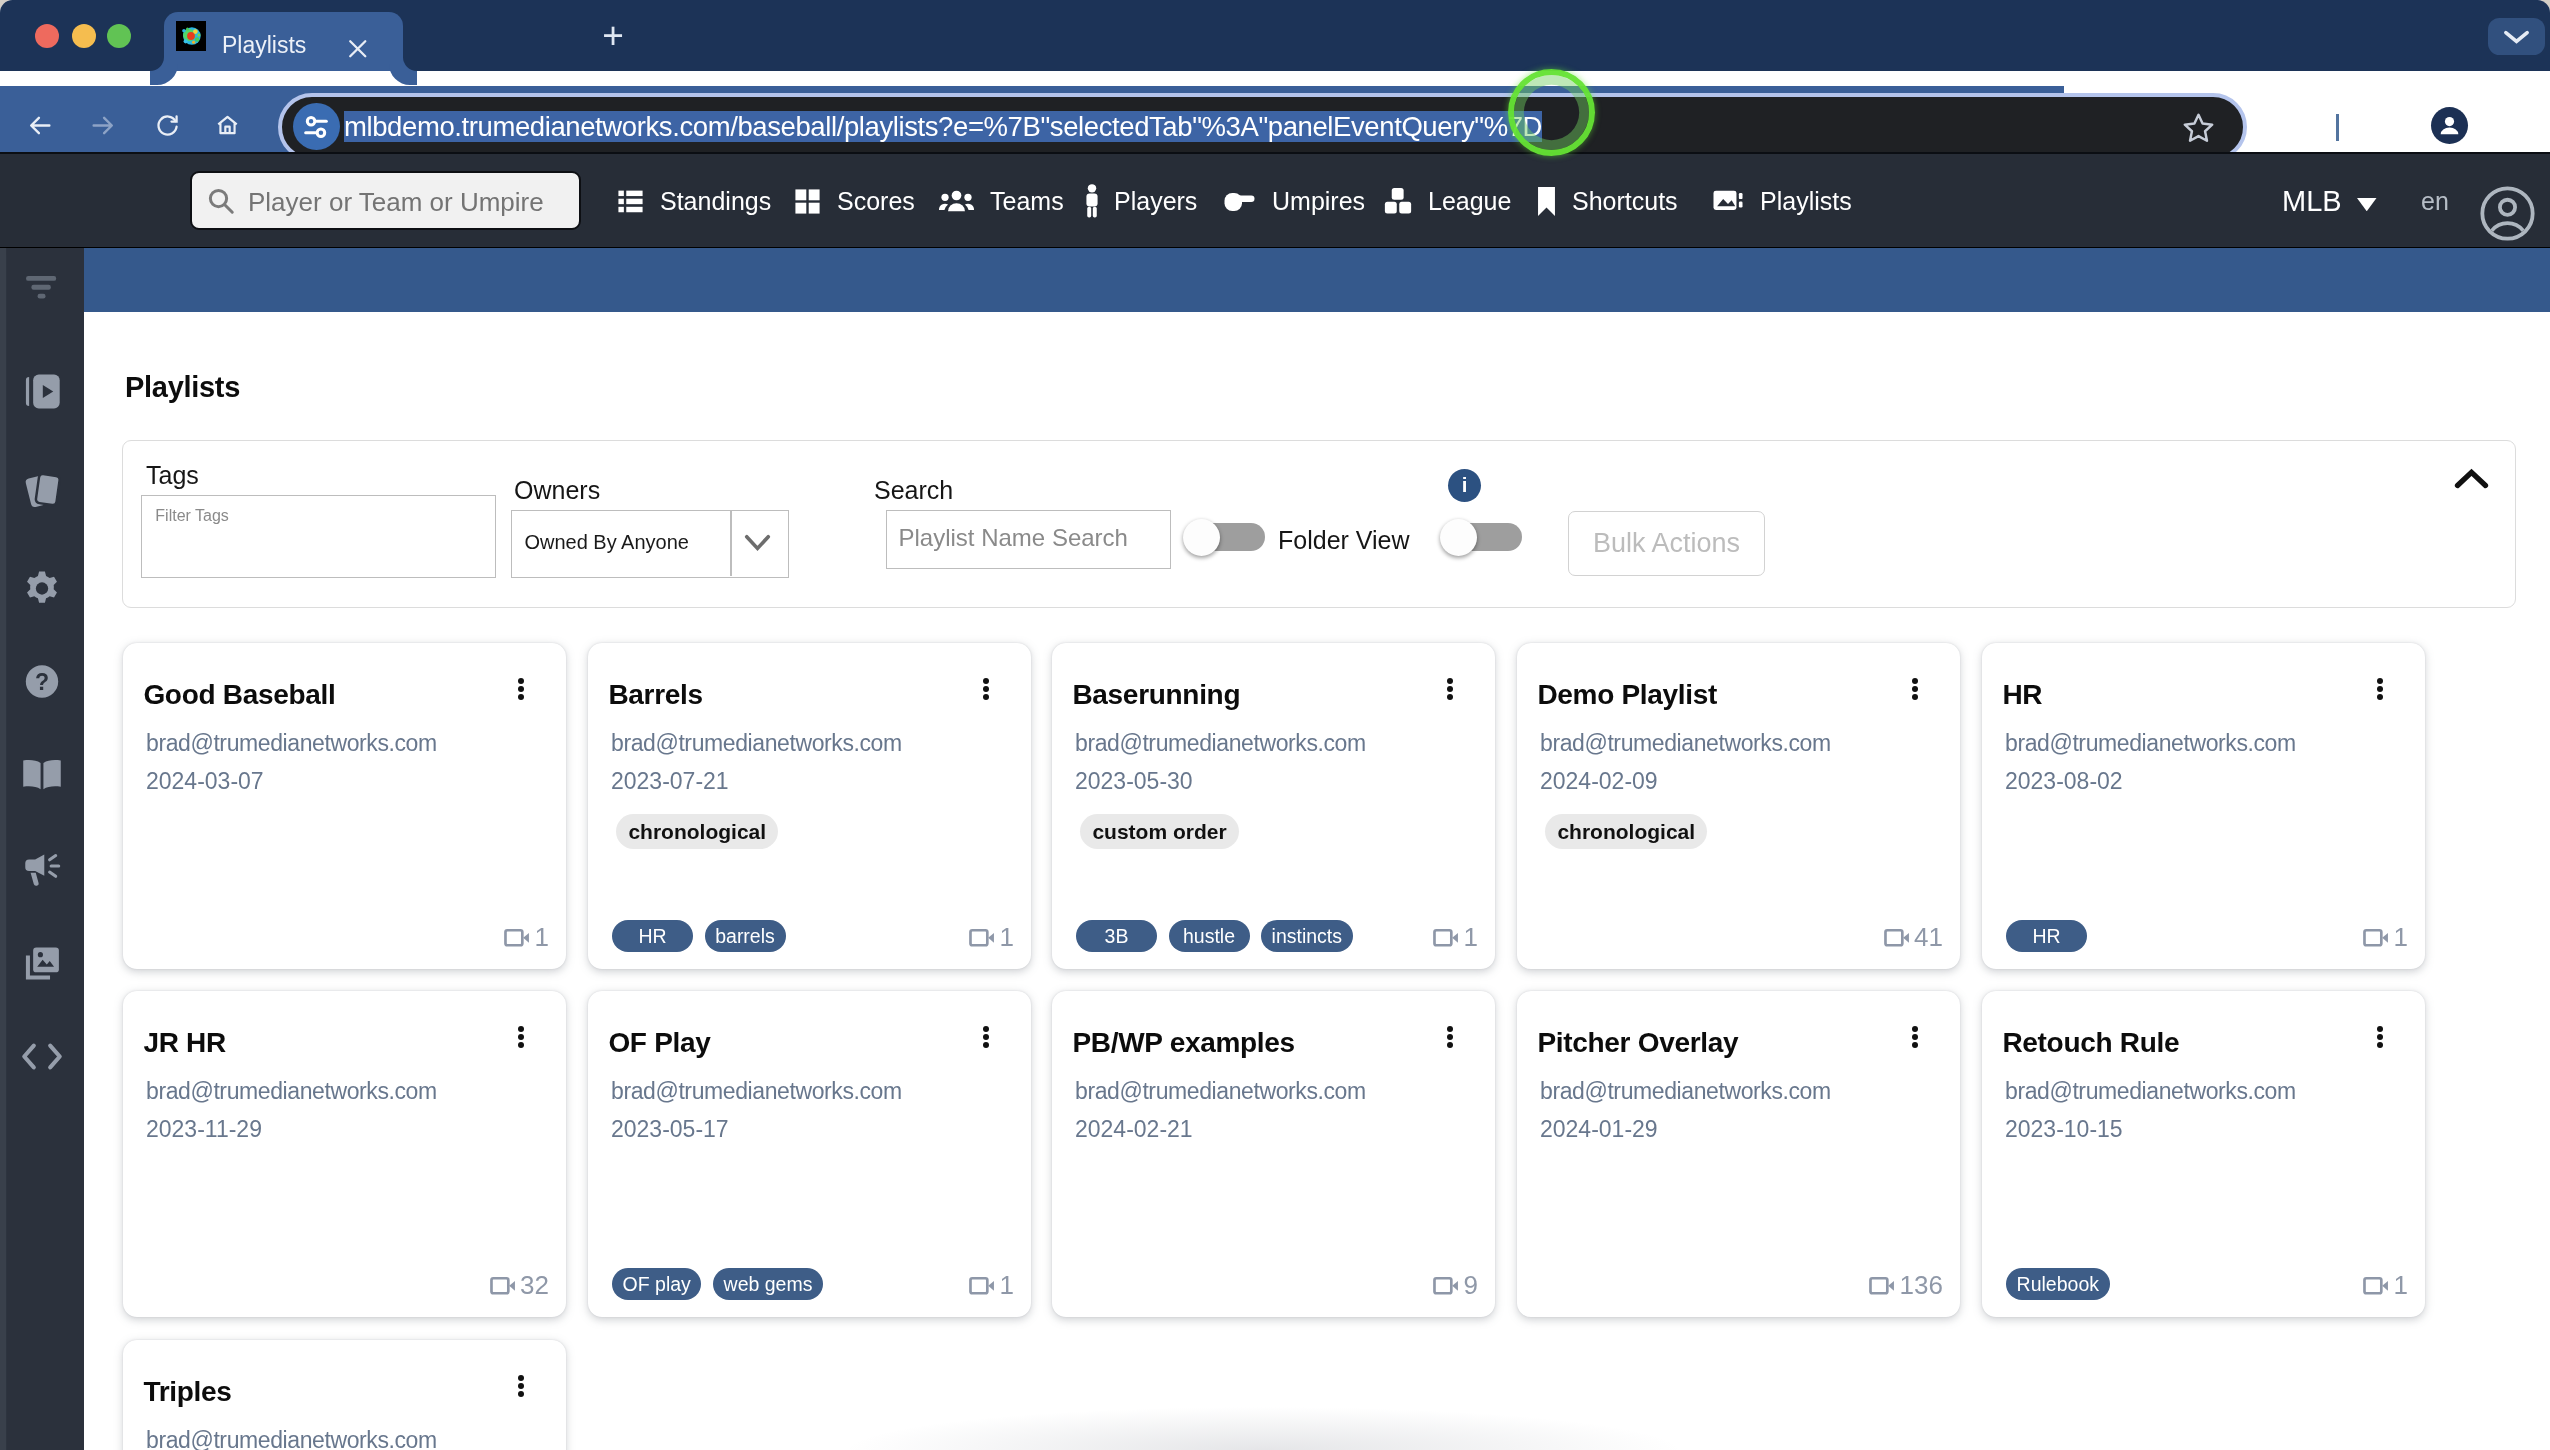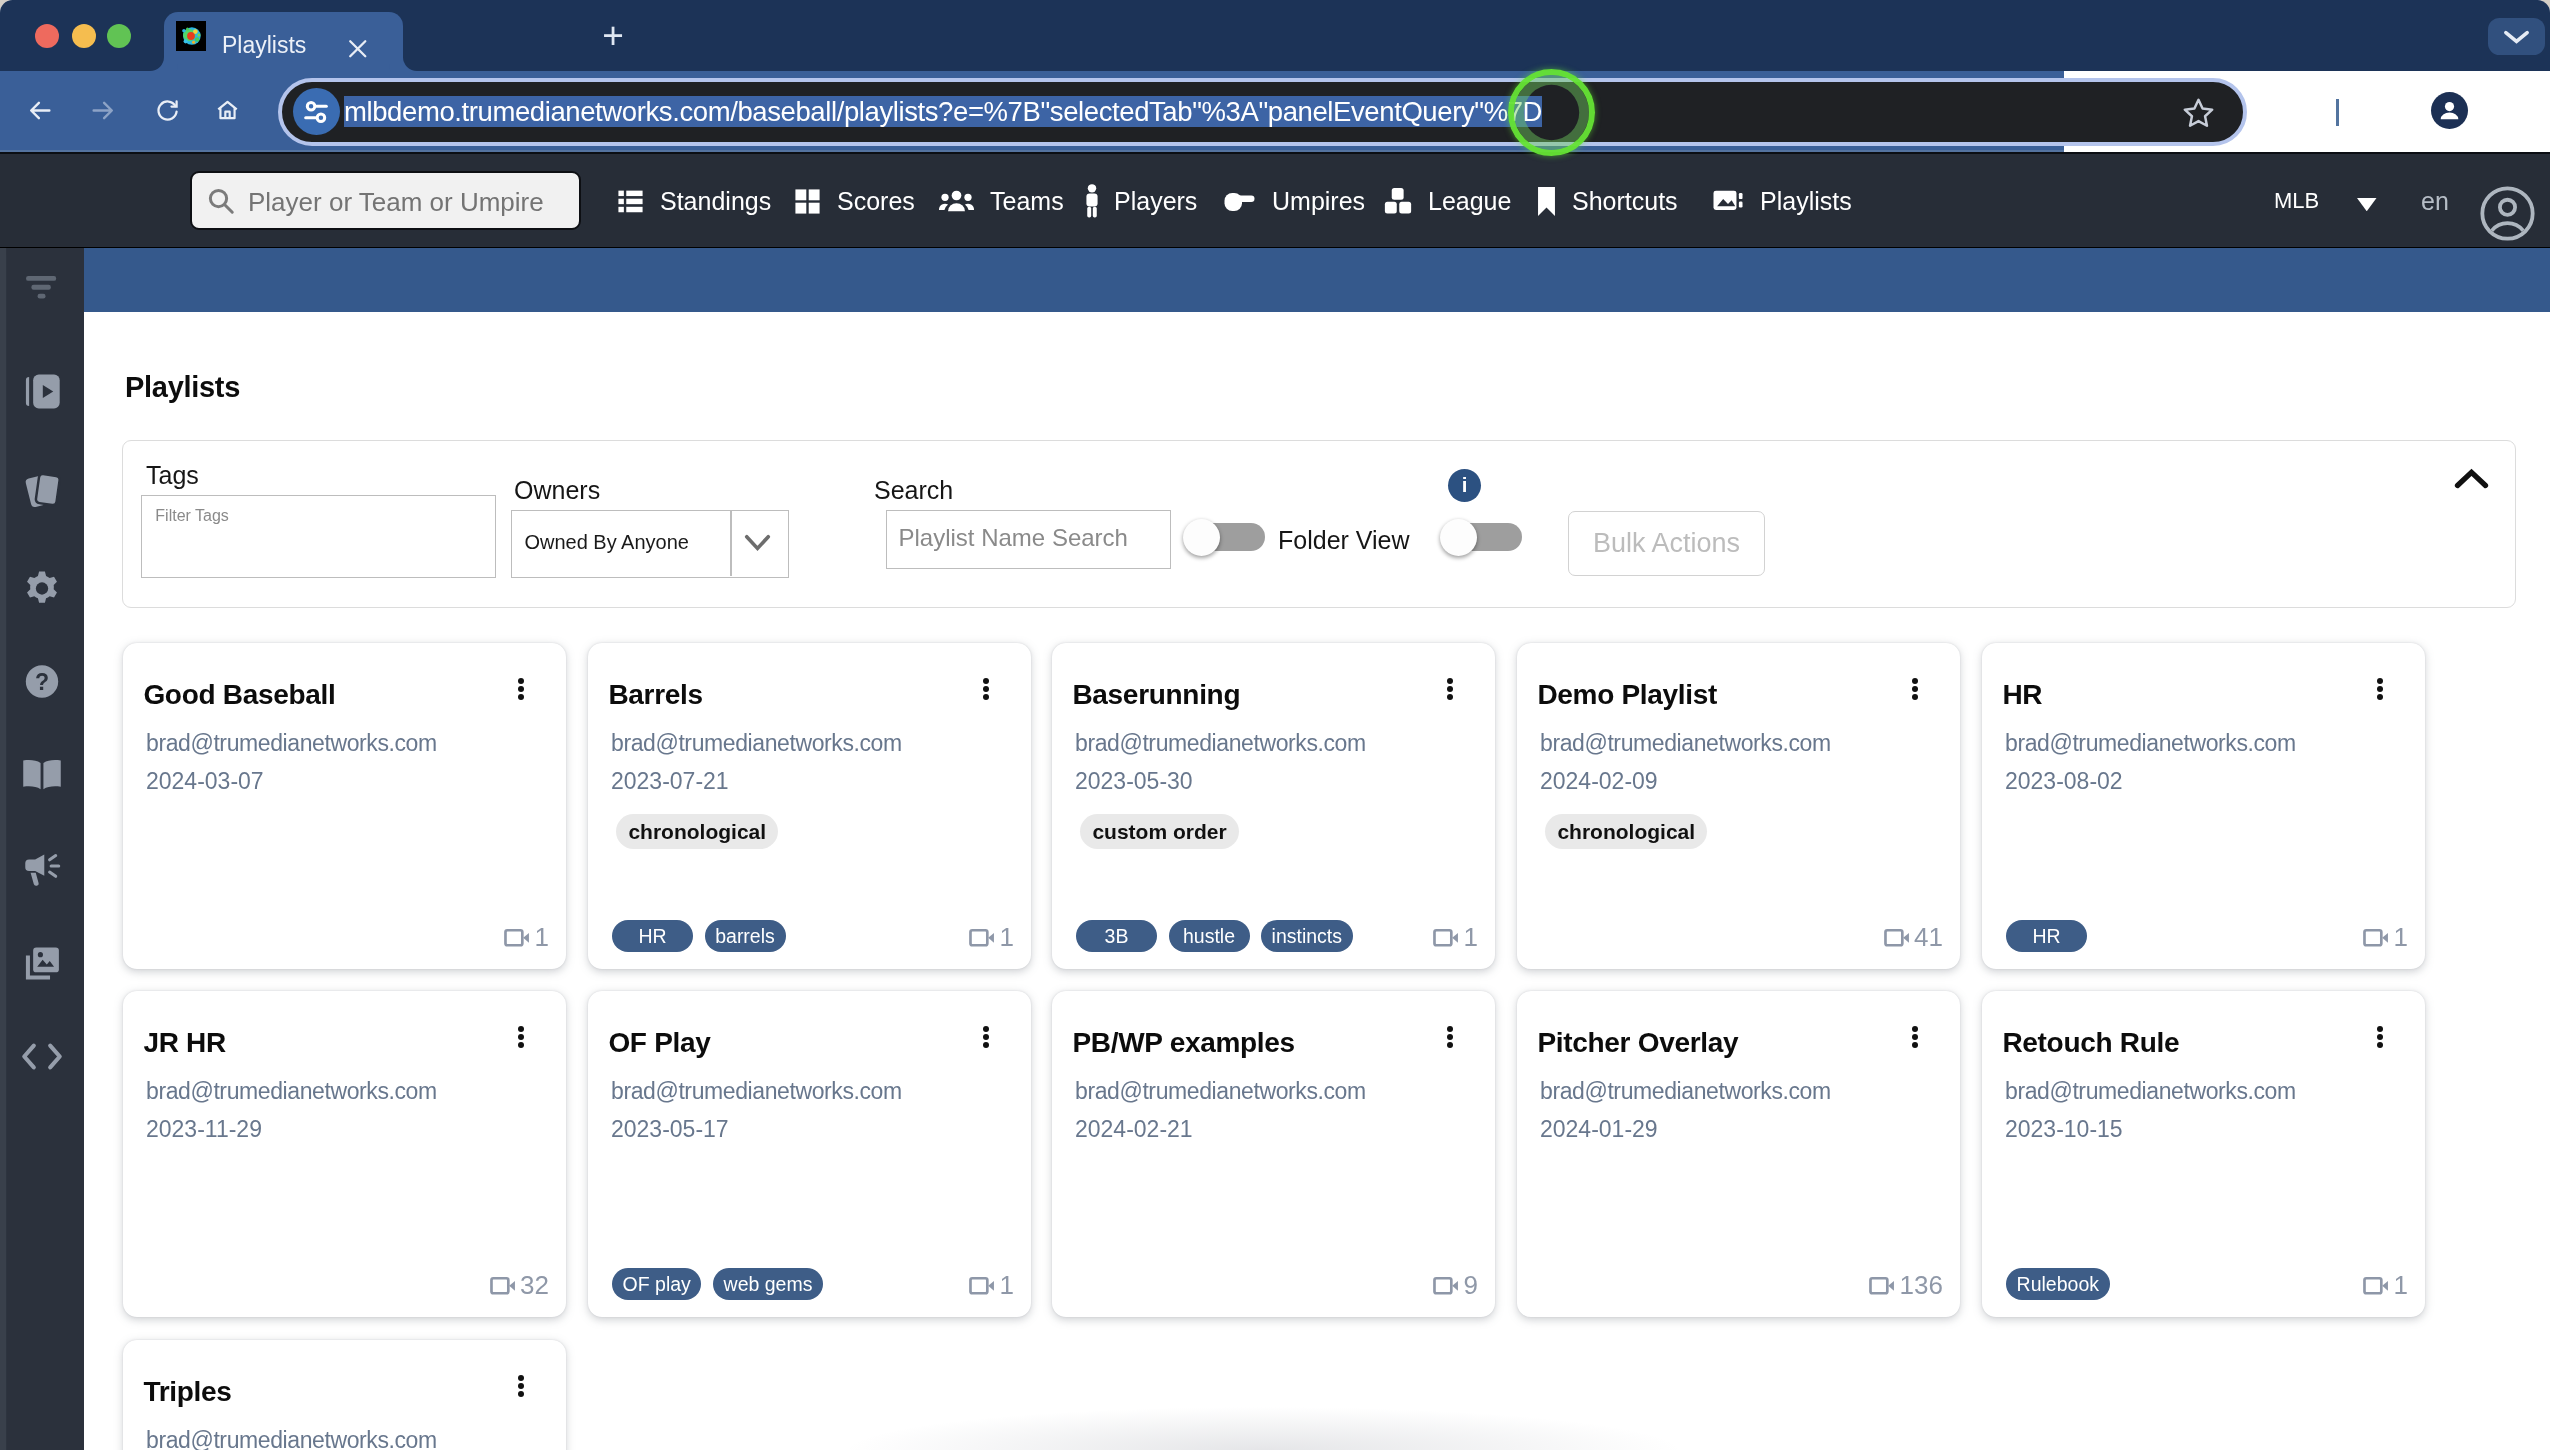--- a/index.html
+++ b/index.html
@@ -15,21 +15,21 @@
   #tabstrip { position:absolute; top:0; left:0; width:2550px; height:71px; background:#1c3357; }
   .tl { position:absolute; top:24px; width:24px; height:24px; border-radius:50%; }
   #tab { position:absolute; left:164px; top:12.4px; width:239px; height:59px; background:#3a5f98; border-radius:14px 14px 0 0; }
   #tab:before, #tab:after { content:""; position:absolute; bottom:0; width:14px; height:14px; background:transparent; }
   #tab:before { left:-14px; border-bottom-right-radius:14px; box-shadow:7px 7px 0 7px #3a5f98; }
   #tab:after  { right:-14px; border-bottom-left-radius:14px; box-shadow:-7px 7px 0 7px #3a5f98; }
   #tabtitle { position:absolute; left:58px; top:19.5px; font-size:23px; color:#edf1f8; }
   #newtab { position:absolute; left:596px; top:19.5px; width:34px; height:34px; color:#dfe7f2; font-size:37px; line-height:32px; text-align:center; font-weight:300;}
   #strip-chevron { position:absolute; left:2488px; top:18px; width:57px; height:37px; border-radius:11.5px; background:#31507e; }
 
-  #toolbar { position:absolute; top:71px; left:0; width:2064px; height:81px; background:#3a5f98; border-bottom:2.7px solid #54739f; box-sizing:border-box; }
+  #toolbar { position:absolute; top:86px; left:0; width:2064px; height:81px; background:#3a5f98; border-bottom:2.7px solid #54739f; box-sizing:border-box; }
   .ticon { position:absolute; top:0; }
   #urlbar { position:absolute; left:278px; top:7px; width:1969px; height:68px; border-radius:35px; background:#1f2124; border:4.4px solid #b4c4ec; box-sizing:border-box; }
   #urltune { position:absolute; left:10.6px; top:6.2px; width:47px; height:47px; border-radius:50%; background:#3a6cb2; }
   #urltext { position:absolute; left:62px; top:14px; font-size:27.5px; letter-spacing:-0.4px; color:#fff; white-space:pre; }
   #urltext .sel { background:#3d64a5; }
   #greenring { position:absolute; left:1508px; top:69px; width:87px; height:87px; border-radius:50%; z-index:60;
                border:6.2px solid rgba(101,226,52,.96);
                box-shadow:0 0 6.2px rgba(101,226,52,.55), inset 0 0 0 9.8px rgba(110,205,95,.45);}
 
   
@@ -235,21 +235,21 @@
     <div class="nav" style="left:1711px;">
       <svg width="34" height="29" viewBox="0 0 26 24" fill="#fff">
             <rect x="1" y="3" width="19" height="16" rx="2"></rect>
             <rect x="22" y="5" width="3" height="5" rx="1"></rect>
             <rect x="22" y="12" width="3" height="5" rx="1"></rect>
             <path d="M4 16 l5-6 4 4 3-3 3 5 z" fill="#272d37"></path>
           </svg>
       <span>Playlists</span>
         </div>
     <div class="nav" style="left:2274px;">
-          <span style="margin-left:0;font-size:22px;">MLB</span>
+          <span style="margin-left:8px;font-size:29px;">MLB</span>
         </div>
     <svg class="abs" style="left:2357px;top:44px" width="19.5" height="13.3" viewBox="0 0 22 15" fill="#fff">
           <path d="M0 0 H22 L11 15 Z"></path>
         </svg>
     <div class="nav" style="left:2421px;">
           <span style="margin-left:0;color:#b6bdc6;">en</span>
         </div>
     <svg class="abs" style="left:2479px;top:31px" width="57" height="57" viewBox="0 0 24 24" fill="none" stroke="#aeb6bf" stroke-width="1.6">
           <circle cx="12" cy="12" r="10.6"></circle>
           <circle cx="12" cy="9.4" r="3.2"></circle>

